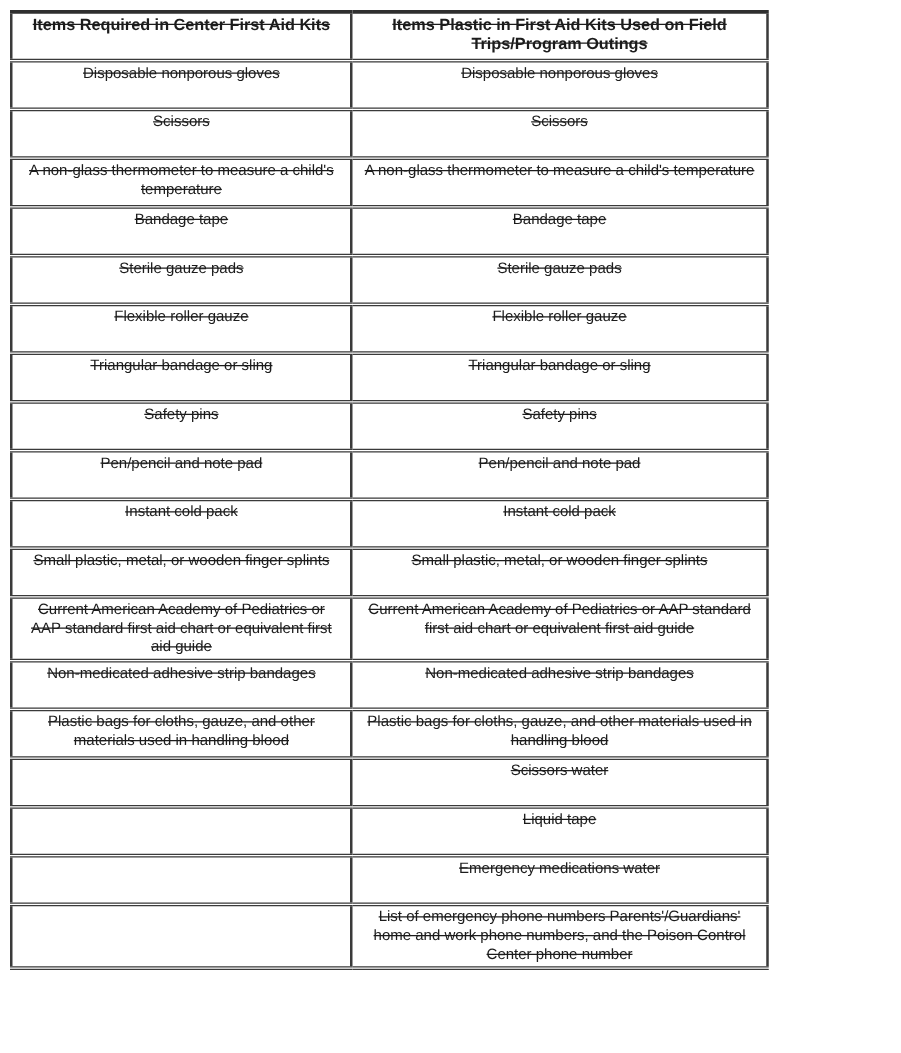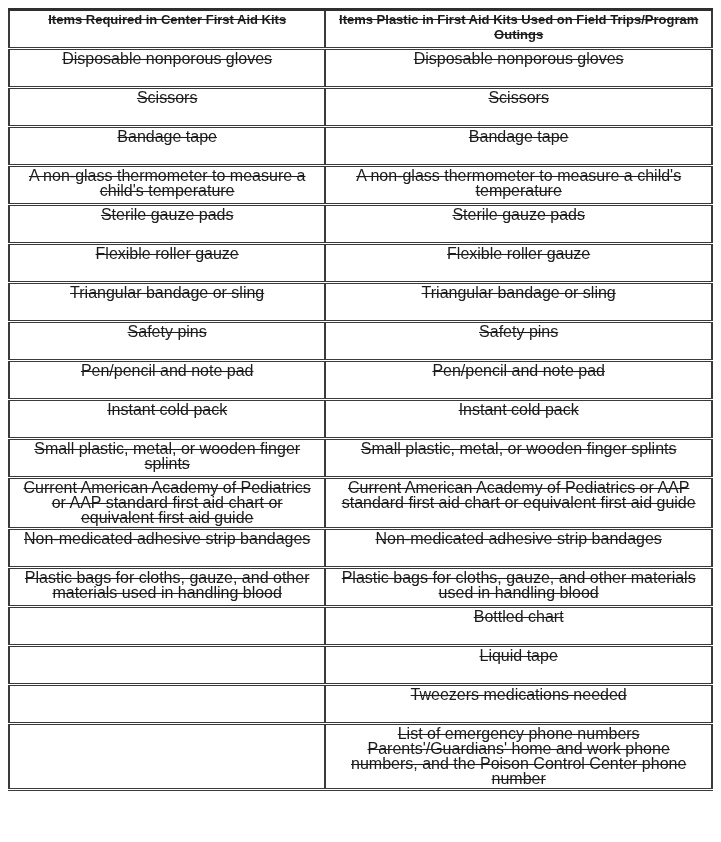--- a/index.html
+++ b/index.html
@@ -9,21 +9,21 @@
     width: 721px;
     height: 842px;
     font-family: "Liberation Sans", sans-serif;
     color: #1c1c1c;
   }
   .page {
     padding: 8px 0 0 8px;
   }
   table.fa-table {
     border-collapse: collapse;
-    width: 705px;
+    width: 607px;
     table-layout: fixed;
     background: #ffffff;
     border-radius: 28px;
   }
   col.c-left  { width: 45%; }
   col.c-right { width: 55%; }
   th, td {
     border-left: 2px solid #3a3a3a;
     border-right: 2px solid #3a3a3a;
     border-top: 3px double #3a3a3a;
@@ -33,21 +33,21 @@
     padding: 1px 8px 2px;
     height: 33px;
     line-height: 15px;
     overflow: hidden;
   }
   thead th {
     border-top: 3px solid #2f2f2f;
     font-size: 13px;
     font-weight: bold;
   }
-  td { font-size: 16px; }
+  td { font-size: 12px; }
   .strike {
     text-decoration: line-through;
     text-decoration-color: #1c1c1c;
   }
 </style>
 </head>
 <body>
 
 <div class="page">
   <table class="fa-table">
@@ -68,26 +68,26 @@
     <tbody id="rows-body">
         <tr>
           <td><span class="strike">Disposable nonporous gloves</span></td>
           <td><span class="strike">Disposable nonporous gloves</span></td>
         </tr>
         <tr>
           <td><span class="strike">Scissors</span></td>
           <td><span class="strike">Scissors</span></td>
         </tr>
         <tr>
+          <td><span class="strike">A non-glass thermometer to measure a child's temperature</span></td>
+          <td><span class="strike">A non-glass thermometer to measure a child's temperature</span></td>
+        </tr>
+        <tr>
           <td><span class="strike">Bandage tape</span></td>
           <td><span class="strike">Bandage tape</span></td>
-        </tr>
-        <tr>
-          <td><span class="strike">A non-glass thermometer to measure a child's temperature</span></td>
-          <td><span class="strike">A non-glass thermometer to measure a child's temperature</span></td>
         </tr>
         <tr>
           <td><span class="strike">Sterile gauze pads</span></td>
           <td><span class="strike">Sterile gauze pads</span></td>
         </tr>
         <tr>
           <td><span class="strike">Flexible roller gauze</span></td>
           <td><span class="strike">Flexible roller gauze</span></td>
         </tr>
         <tr>
@@ -117,29 +117,29 @@
         <tr>
           <td><span class="strike">Non-medicated adhesive strip bandages</span></td>
           <td><span class="strike">Non-medicated adhesive strip bandages</span></td>
         </tr>
         <tr>
           <td><span class="strike">Plastic bags for cloths, gauze, and other materials used in handling blood</span></td>
           <td><span class="strike">Plastic bags for cloths, gauze, and other materials used in handling blood</span></td>
         </tr>
         <tr>
           <td><span class="strike"></span></td>
-          <td><span class="strike">Bottled chart</span></td>
+          <td><span class="strike">Scissors water</span></td>
         </tr>
         <tr>
           <td><span class="strike"></span></td>
           <td><span class="strike">Liquid tape</span></td>
         </tr>
         <tr>
           <td><span class="strike"></span></td>
-          <td><span class="strike">Tweezers medications needed</span></td>
+          <td><span class="strike">Emergency medications water</span></td>
         </tr>
         <tr>
           <td><span class="strike"></span></td>
           <td><span class="strike">List of emergency phone numbers Parents'/Guardians' home and work phone numbers, and the Poison Control Center phone number</span></td>
         </tr>
       </tbody>
   </table>
 </div>
 
 </body></html>

